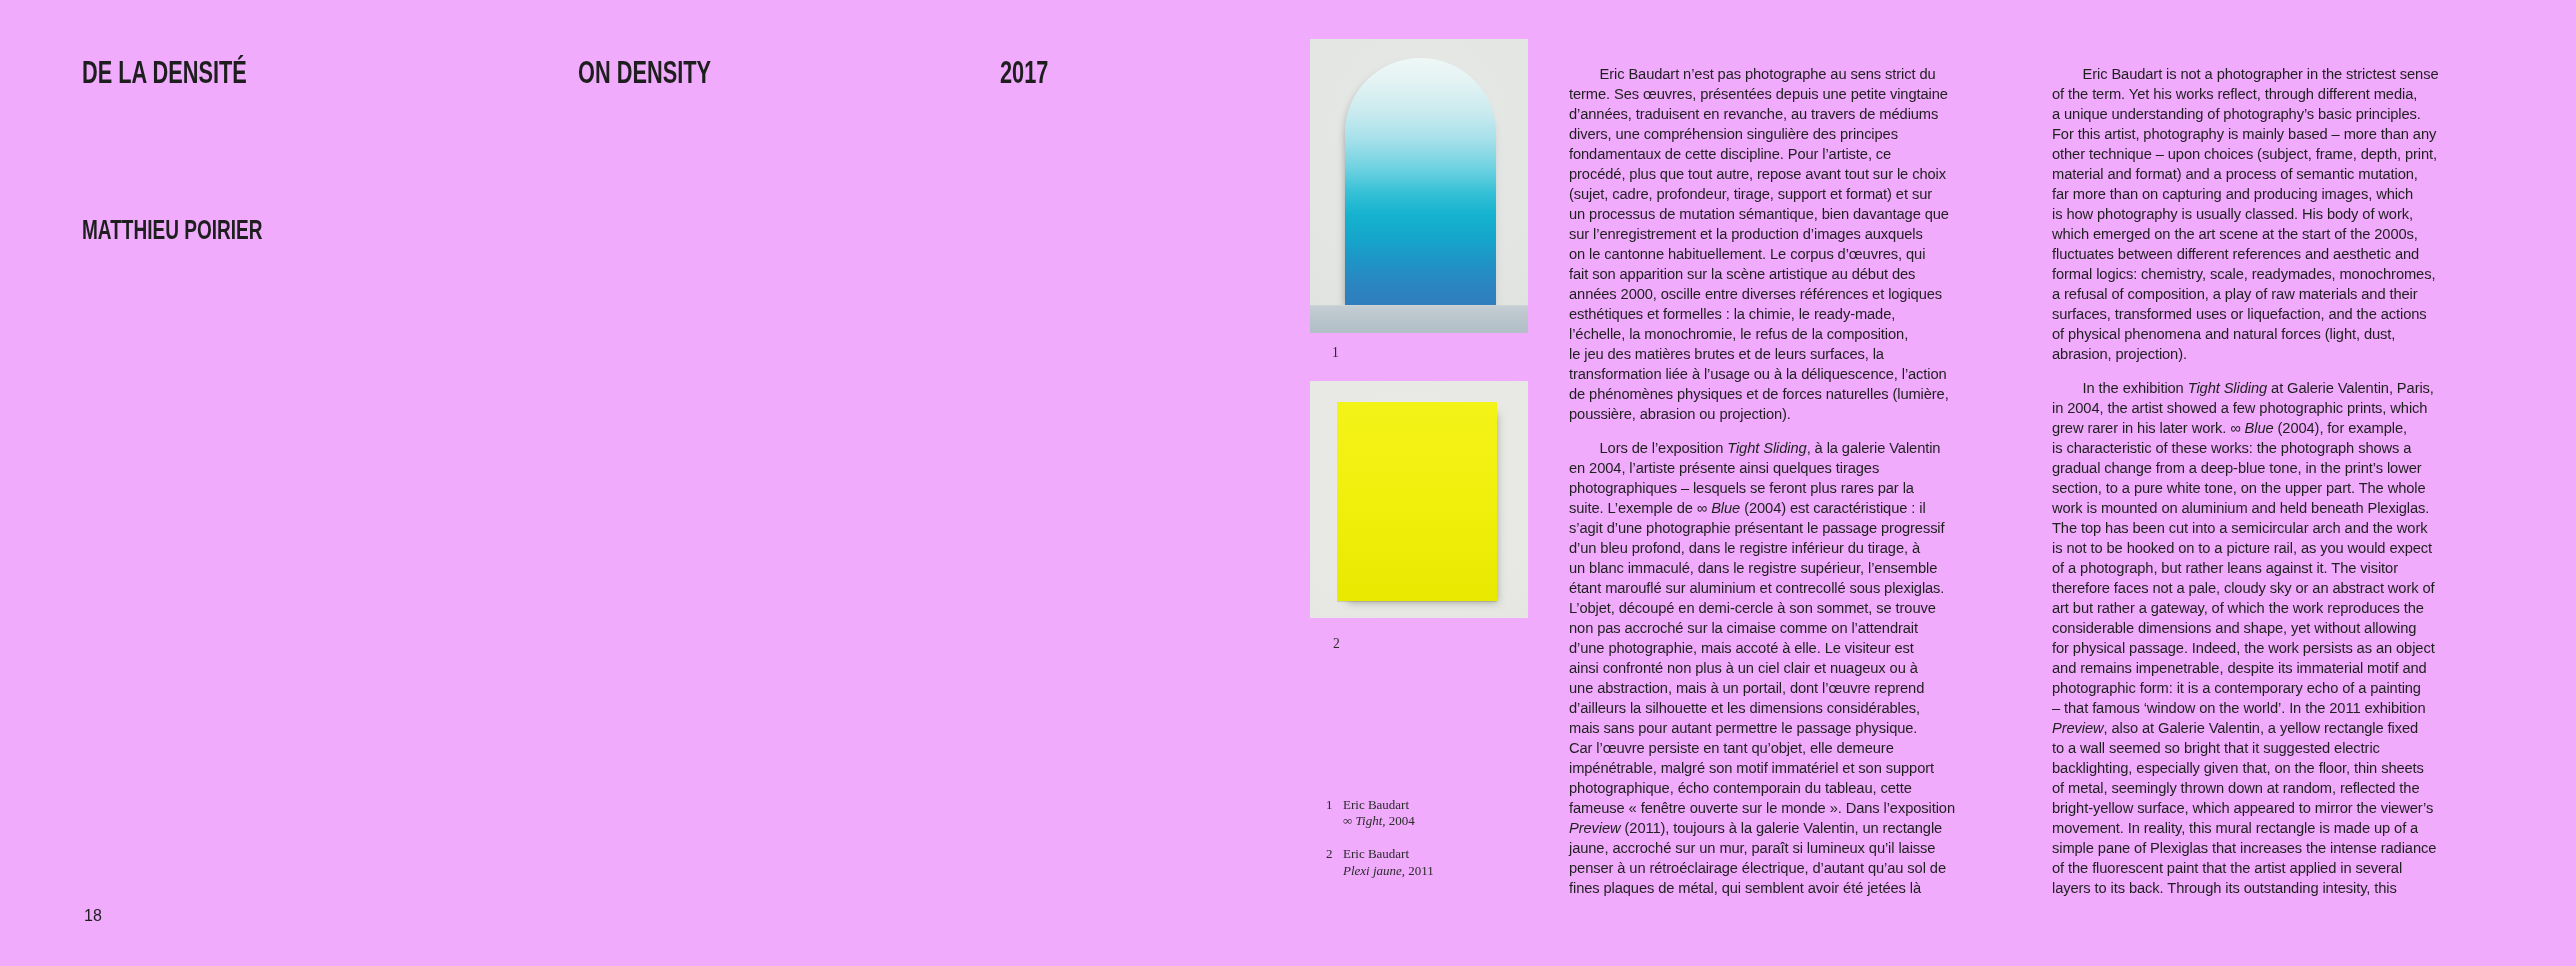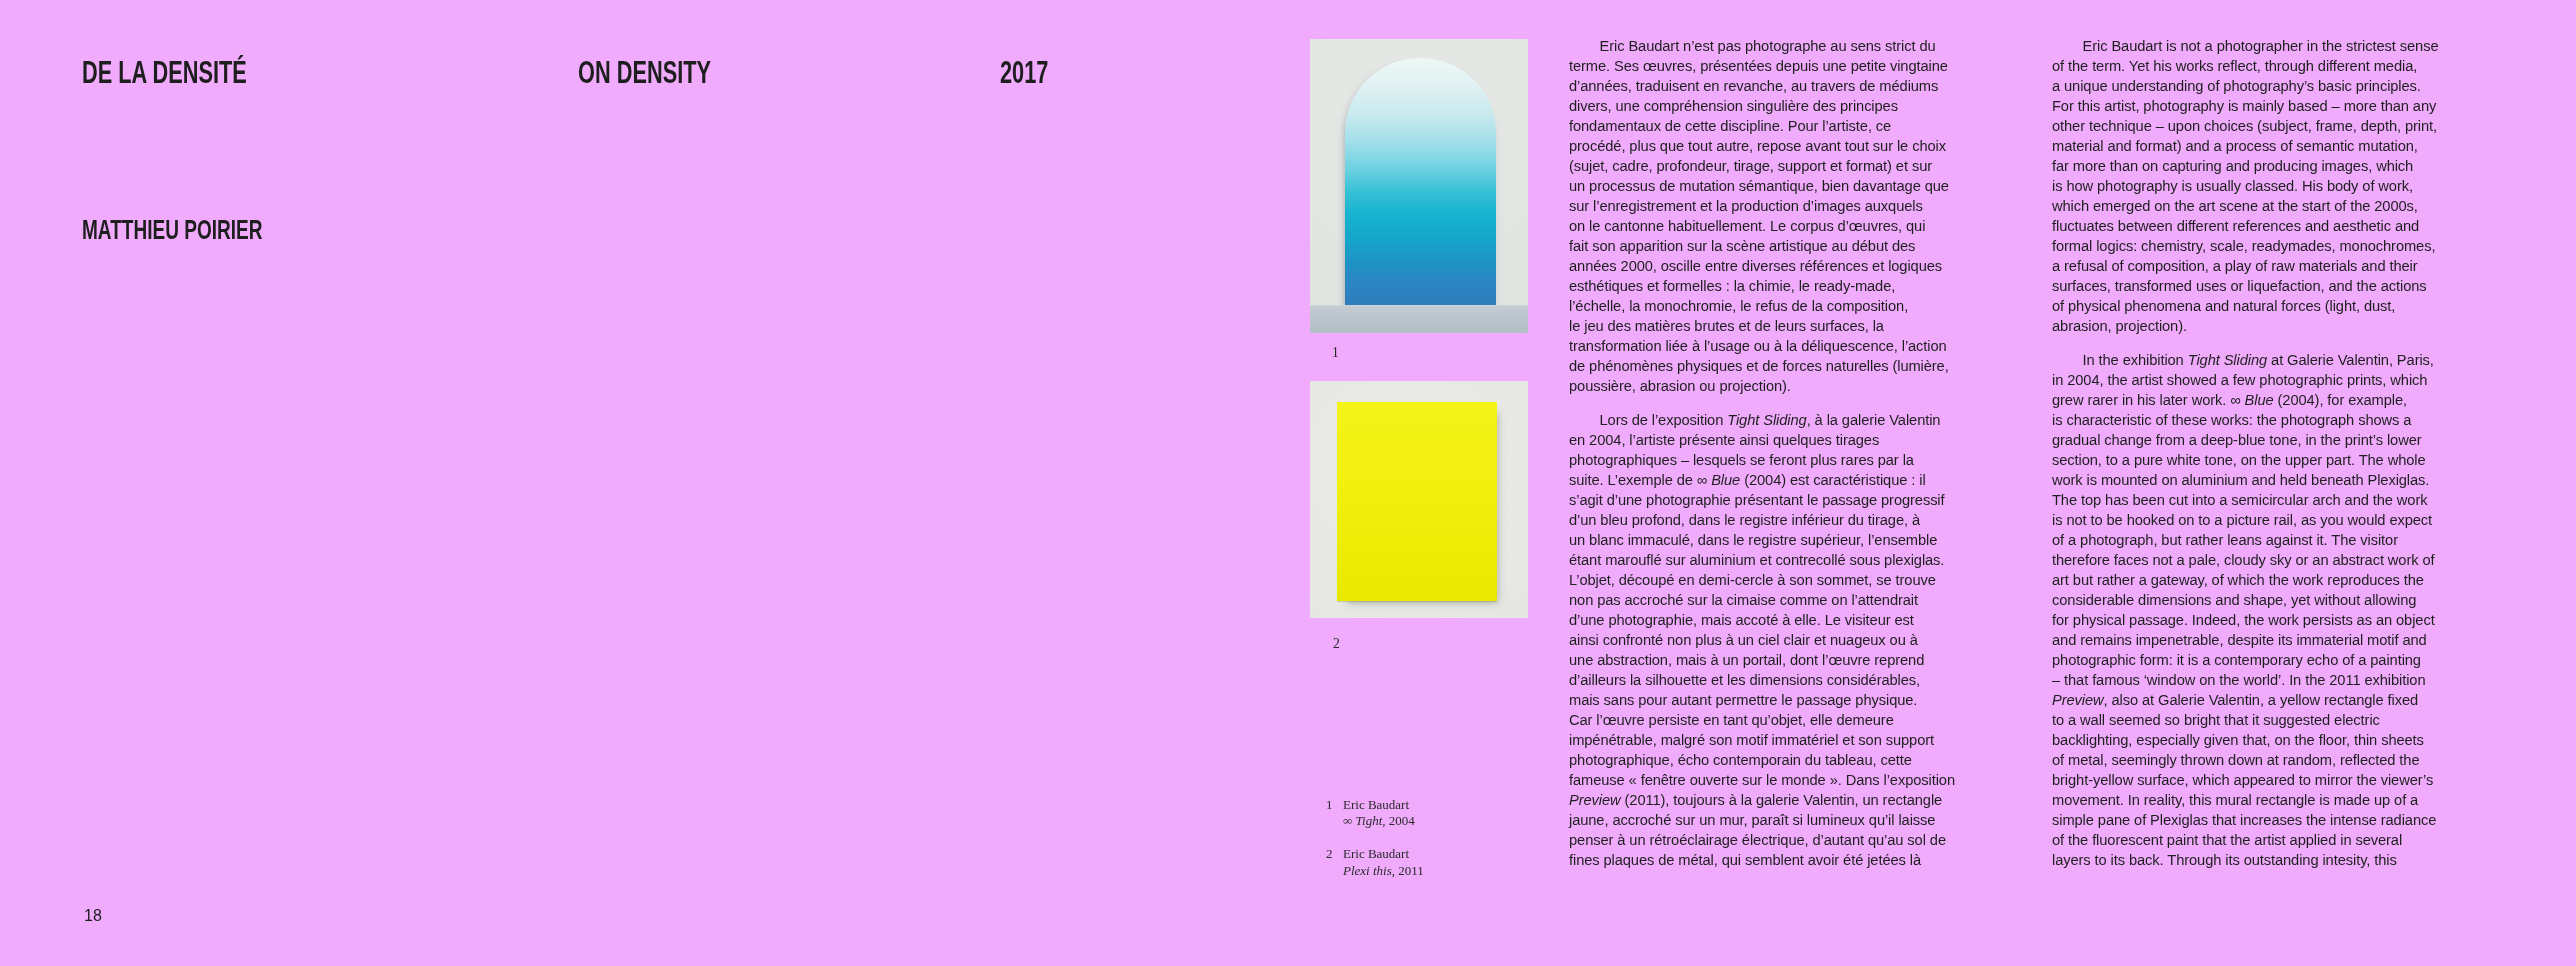--- a/index.html
+++ b/index.html
@@ -45,21 +45,21 @@
 
   
   .captions{position:absolute;left:1326px;top:797px;width:207px;
             font-family:"Liberation Serif",serif;font-size:13px;line-height:16.4px;color:#2a2a2a;}
   .caption-row{display:flex;}
   .caption-row + .caption-row{margin-top:16.4px;}
   .caption-num{width:17px;flex:none;}
   .caption-text i{font-style:italic;}
 
   
-  .col{position:absolute;top:36px;width:502px;font-size:14.7px;line-height:20px;
+  .col{position:absolute;top:64px;width:502px;font-size:14.7px;line-height:20px;
        letter-spacing:-0.1px;color:#1f1f1f;}
   .col-fr{left:1569px;}
   .col-en{left:2052px;}
   .col p{margin:0;text-indent:30.5px;}
   .col p + p{margin-top:14px;}
   .col i{font-style:italic;}
 </style>
 </head>
 <body>
 
@@ -87,21 +87,21 @@
       <div class="caption-num">1</div>
       <div class="caption-text">
         <div>Eric Baudart</div>
         <div>∞ <i>Tight,</i> 2004</div>
       </div>
     </div>
     <div class="caption-row">
       <div class="caption-num">2</div>
       <div class="caption-text">
         <div>Eric Baudart</div>
-        <div><i>Plexi this,</i> 2011</div>
+        <div><i>Plexi jaune,</i> 2011</div>
       </div>
     </div>
   </div>
 
   <div class="col col-fr">
     <p>Eric Baudart n’est pas photographe au sens strict du<br>terme. Ses œuvres, présentées depuis une petite vingtaine<br>d’années, traduisent en revanche, au travers de médiums<br>divers, une compréhension singulière des principes<br>fondamentaux de cette discipline. Pour l’artiste, ce<br>procédé, plus que tout autre, repose avant tout sur le choix<br>(sujet, cadre, profondeur, tirage, support et format) et sur<br>un processus de mutation sémantique, bien davantage que<br>sur l’enregistrement et la production d’images auxquels<br>on le cantonne habituellement. Le corpus d’œuvres, qui<br>fait son apparition sur la scène artistique au début des<br>années 2000, oscille entre diverses références et logiques<br>esthétiques et formelles : la chimie, le ready-made,<br>l’échelle, la monochromie, le refus de la composition,<br>le jeu des matières brutes et de leurs surfaces, la<br>transformation liée à l’usage ou à la déliquescence, l’action<br>de phénomènes physiques et de forces naturelles (lumière,<br>poussière, abrasion ou projection).</p>
     <p>Lors de l’exposition <i>Tight Sliding</i>, à la galerie Valentin<br>en 2004, l’artiste présente ainsi quelques tirages<br>photographiques – lesquels se feront plus rares par la<br>suite. L’exemple de ∞ <i>Blue</i> (2004) est caractéristique : il<br>s’agit d’une photographie présentant le passage progressif<br>d’un bleu profond, dans le registre inférieur du tirage, à<br>un blanc immaculé, dans le registre supérieur, l’ensemble<br>étant marouflé sur aluminium et contrecollé sous plexiglas.<br>L’objet, découpé en demi-cercle à son sommet, se trouve<br>non pas accroché sur la cimaise comme on l’attendrait<br>d’une photographie, mais accoté à elle. Le visiteur est<br>ainsi confronté non plus à un ciel clair et nuageux ou à<br>une abstraction, mais à un portail, dont l’œuvre reprend<br>d’ailleurs la silhouette et les dimensions considérables,<br>mais sans pour autant permettre le passage physique.<br>Car l’œuvre persiste en tant qu’objet, elle demeure<br>impénétrable, malgré son motif immatériel et son support<br>photographique, écho contemporain du tableau, cette<br>fameuse « fenêtre ouverte sur le monde ». Dans l’exposition<br><i>Preview</i> (2011), toujours à la galerie Valentin, un rectangle<br>jaune, accroché sur un mur, paraît si lumineux qu’il laisse<br>penser à un rétroéclairage électrique, d’autant qu’au sol de<br>fines plaques de métal, qui semblent avoir été jetées là</p>
   </div>
 
   <div class="col col-en">

